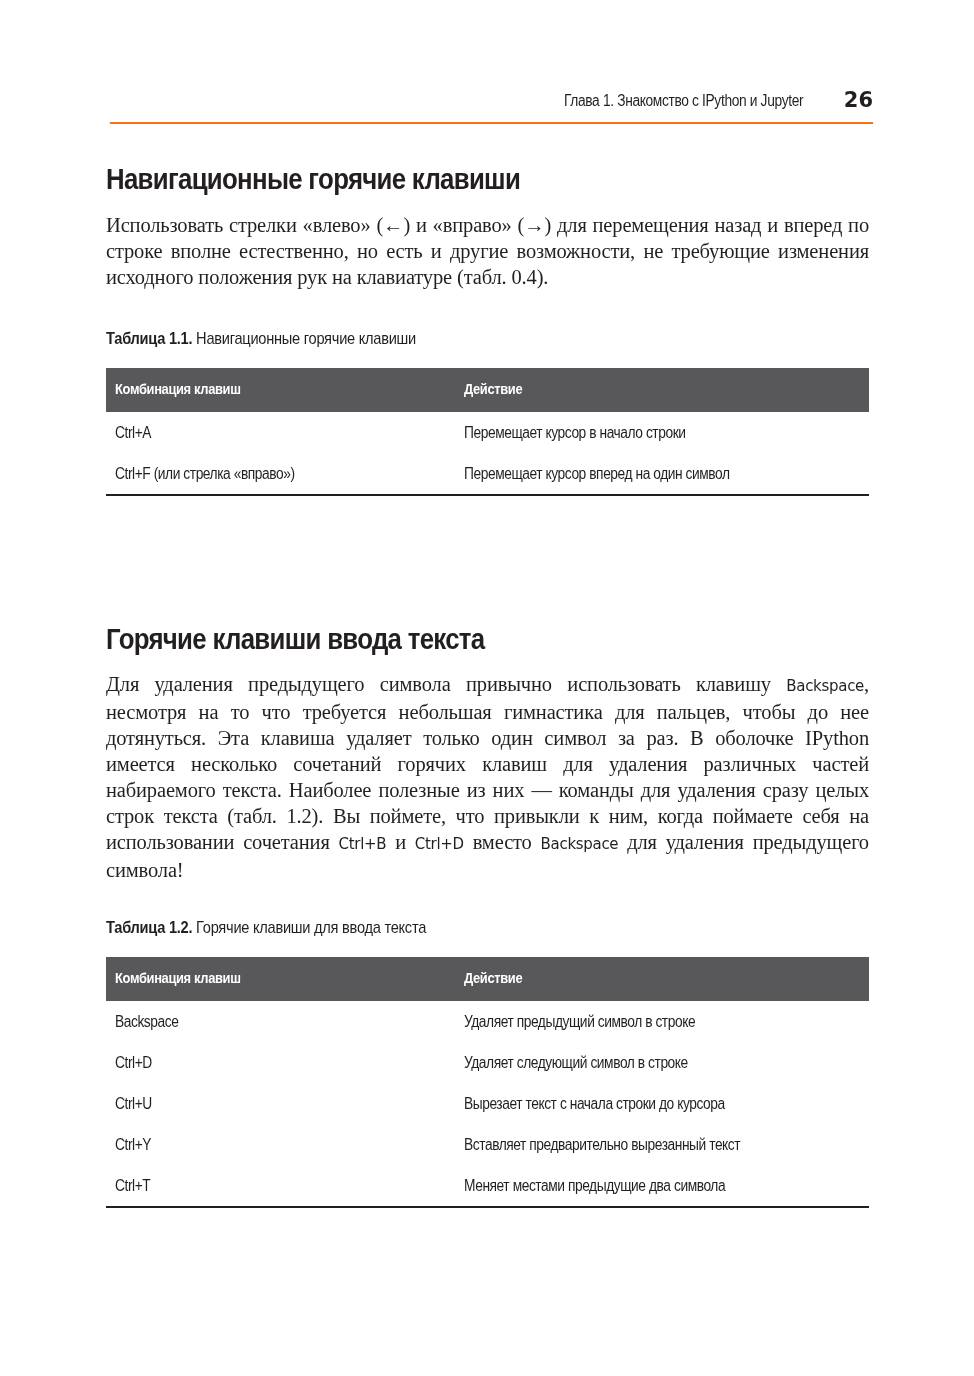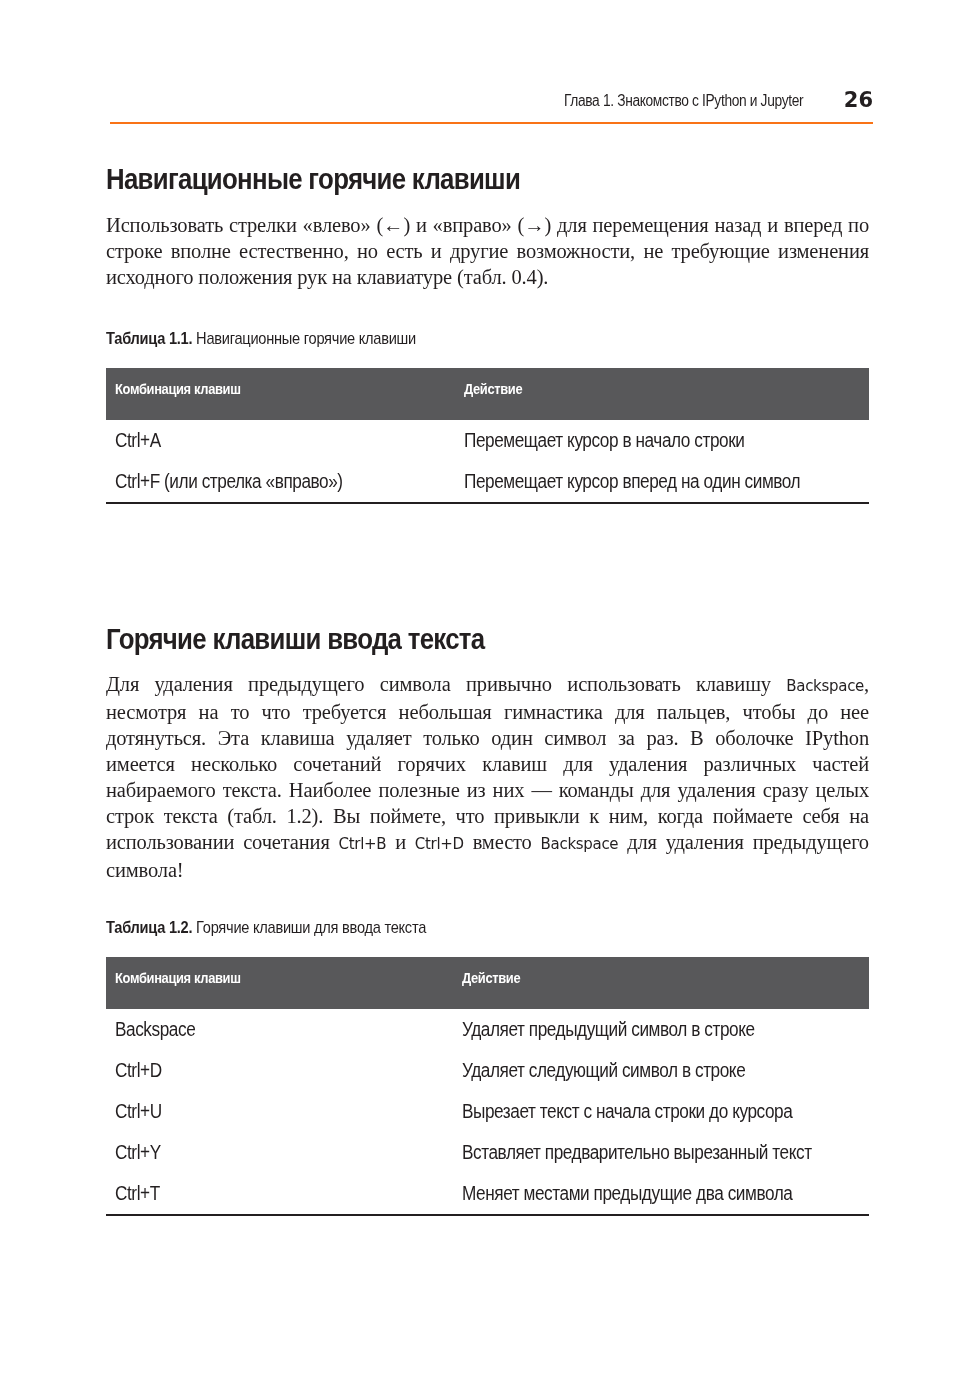--- a/index.html
+++ b/index.html
@@ -12,22 +12,22 @@
 
     h2 { position: absolute; left: 0; margin: 0; font-family: "Liberation Sans", sans-serif; font-weight: bold; font-size: 30px; letter-spacing: -0.8px; transform: scaleX(0.86); transform-origin: left center; white-space: nowrap; }
 
     .para { position: absolute; left: 0; width: 763px; margin: 0; font-family: "Liberation Serif", serif; font-size: 20.5px; line-height: 26px; text-align: justify; letter-spacing: -0.15px; }
     .kbd { font-family: "DejaVu Sans", sans-serif; font-size: 15px; letter-spacing: -0.3px; }
 
     .caption { position: absolute; left: 0; font-family: "Liberation Sans", sans-serif; font-size: 17px; transform: scaleX(0.86); transform-origin: left center; white-space: nowrap; letter-spacing: -0.3px; }
     .caption b { font-weight: bold; }
 
     table { position: absolute; left: 0; width: 763px; border-collapse: collapse; font-family: "Liberation Sans", sans-serif; }
-    thead th { background: #58585a; color: #ffffff; text-align: left; font-weight: bold; font-size: 15px; height: 40px; padding: 0 0 12px 9px; letter-spacing: -0.4px; }
-    tbody td { font-size: 20px; height: 41px; padding: 0 0 0 9px; letter-spacing: -0.5px; vertical-align: middle; }
+    thead th { background: #58585a; color: #ffffff; text-align: left; font-weight: bold; font-size: 15px; height: 40px; padding: 0 0 4px 9px; letter-spacing: -0.4px; }
+    tbody td { font-size: 16px; height: 41px; padding: 0 0 0 9px; letter-spacing: -0.5px; vertical-align: middle; }
     tbody tr:last-child td { border-bottom: 2px solid #231f20; }
     th .cell, td .cell { display: inline-block; transform: scaleX(0.86); transform-origin: left center; white-space: nowrap; }
     th:first-child, td:first-child { width: 340px; }
   </style>
 </head>
 <body>
 
 <div class="page">
 
   <div class="running-head">

